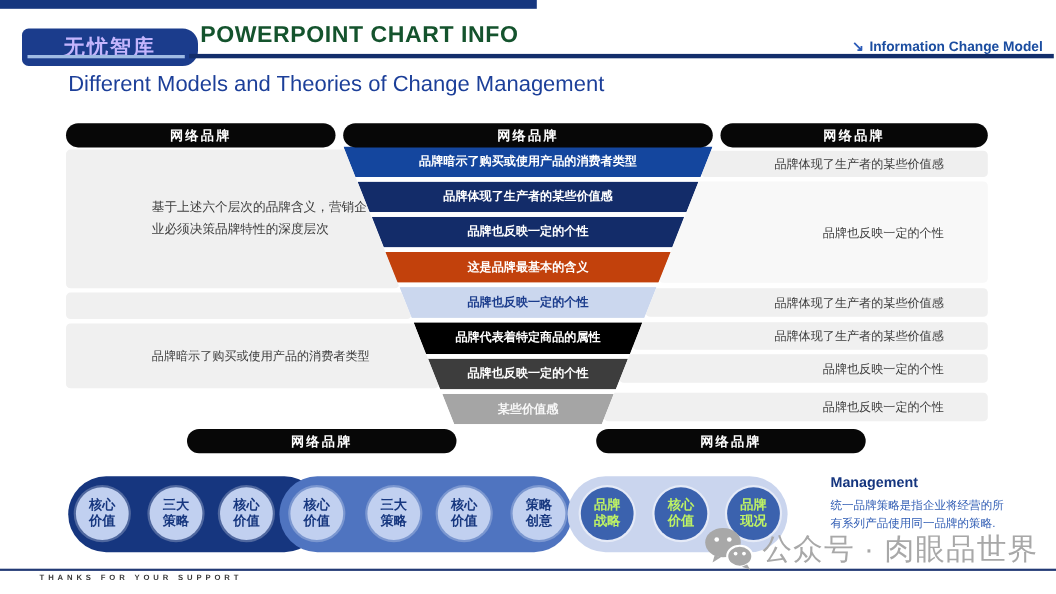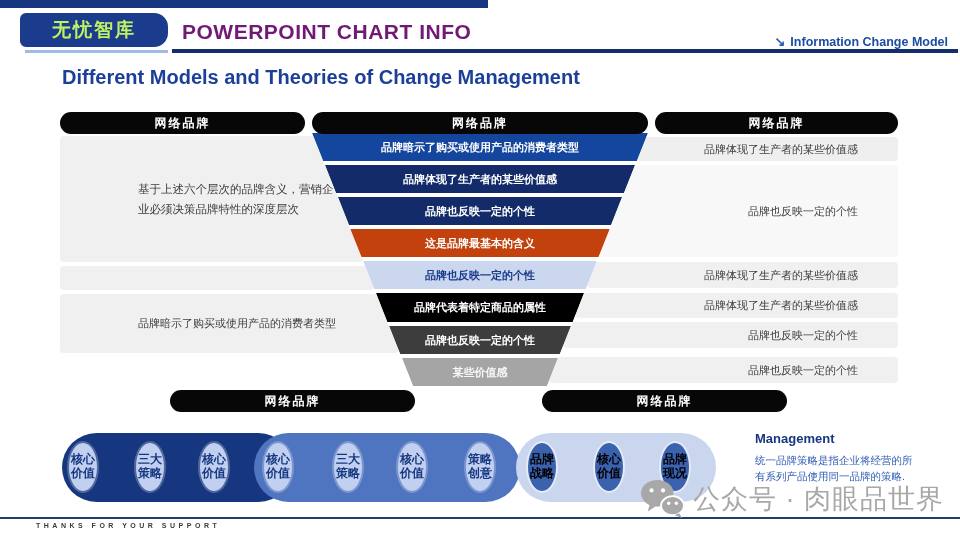--- a/index.html
+++ b/index.html
@@ -2,28 +2,28 @@
 <html><head>
 <meta charset="utf-8">
 <style>
   html,body{margin:0;padding:0;background:#fff;}
   .slide{position:relative;width:960px;height:540px;background:#fff;overflow:hidden;
          font-family:"Liberation Sans",sans-serif;}
   .abs{position:absolute;}
 
   
   .topbar{left:0;top:0;width:488px;height:8px;background:#16377F;}
-  .logo{left:20px;top:13px;width:148px;height:34px;background:#1B3C8C;border-radius:6px 14px 14px 6px;
-        color:#bef264;font-size:19px;font-weight:bold;display:flex;align-items:center;justify-content:center;letter-spacing:2px;}
-  .htitle{left:182px;top:20px;font-size:21px;font-weight:bold;color:#701a75;letter-spacing:.5px;}
+  .logo{left:20px;top:26px;width:160px;height:34px;background:#1B3C8C;border-radius:6px 14px 14px 6px;
+        color:#c4b5fd;font-size:19px;font-weight:bold;display:flex;align-items:center;justify-content:center;letter-spacing:2px;}
+  .htitle{left:182px;top:20px;font-size:21px;font-weight:bold;color:#14532d;letter-spacing:.5px;}
   .hlink{right:12px;top:34px;font-size:12.5px;font-weight:bold;color:#1B4DA0;display:flex;gap:5px;align-items:center;}
   .hlink .arrow{color:#2B5BB8;font-size:13px;}
   .ul-light{left:25px;top:50px;width:143px;height:3px;background:#9FBBE4;}
   .ul-dark{left:172px;top:49px;width:786px;height:4px;background:#132E6B;}
-  .stitle{left:62px;top:66px;font-size:20px;font-weight:700;color:#1C3F99;}
+  .stitle{left:62px;top:66px;font-size:20px;font-weight:400;color:#1C3F99;}
 
   
   .pill{height:22px;line-height:22px;background:#070707;border-radius:12px;color:#fff;
         text-align:center;font-size:12px;font-weight:bold;letter-spacing:2px;z-index:3;}
   .p1{left:60px;top:112px;width:245px;}
   .p2{left:312px;top:112px;width:336px;}
   .p3{left:655px;top:112px;width:243px;}
   .p4{left:170px;top:390px;width:245px;}
   .p5{left:542px;top:390px;width:245px;}
 
@@ -54,24 +54,24 @@
   .fr5{top:128px;height:28px;line-height:28px;background:#CBD7EE;color:#1B3C8C;clip-path:polygon(51px 0,285px 0,274px 100%,62px 100%);}
   .fr6{top:160px;height:29px;line-height:29px;background:#000;clip-path:polygon(64px 0,272px 0,261px 100%,75px 100%);}
   .fr7{top:193px;height:28px;line-height:28px;background:#3D3D3D;clip-path:polygon(77px 0,259px 0,248px 100%,88px 100%);}
   .fr8{top:225px;height:28px;line-height:28px;background:#A5A5A5;color:#F7F7F7;clip-path:polygon(90px 0,246px 0,235px 100%,101px 100%);}
 
   
   .st{top:433px;height:69px;border-radius:35px;}
   .st1{left:62px;width:231px;background:#16367F;z-index:1;}
   .st2{left:254px;width:266px;background:#4F74C0;z-index:2;}
   .st3{left:516px;width:200px;background:#CAD5EE;z-index:3;}
-  .cir{top:443px;width:28px;height:48px;border-radius:50%;display:flex;align-items:center;justify-content:center;
+  .cir{top:443px;width:48px;height:48px;border-radius:50%;display:flex;align-items:center;justify-content:center;
        text-align:center;font-size:12px;font-weight:bold;line-height:1.15;white-space:pre-line;z-index:4;}
   .cl{background:#C1D0F0;color:#17377F;box-shadow:0 0 0 2px rgba(255,255,255,.25);}
-  .cd{background:#3B62AE;color:#000000;box-shadow:0 0 0 2px rgba(255,255,255,.5);}
+  .cd{background:#3B62AE;color:#bef264;box-shadow:0 0 0 2px rgba(255,255,255,.5);}
   .c1{left:69px;}.c2{left:136px;}.c3{left:200px;}.c4{left:264px;}.c5{left:334px;}
   .c6{left:398px;}.c7{left:466px;}.c8{left:528px;}.c9{left:595px;}.c10{left:661px;}
 
   
   .mg{left:755px;top:431px;width:162px;}
   .mg-title{font-size:13px;font-weight:bold;color:#16367F;margin-bottom:7px;}
   .mg-body{font-size:10.5px;color:#2F5CB4;line-height:1.5;}
 
   
   .wm{left:640px;top:479px;display:flex;align-items:center;gap:7px;z-index:9;color:#A8A8A8;}

